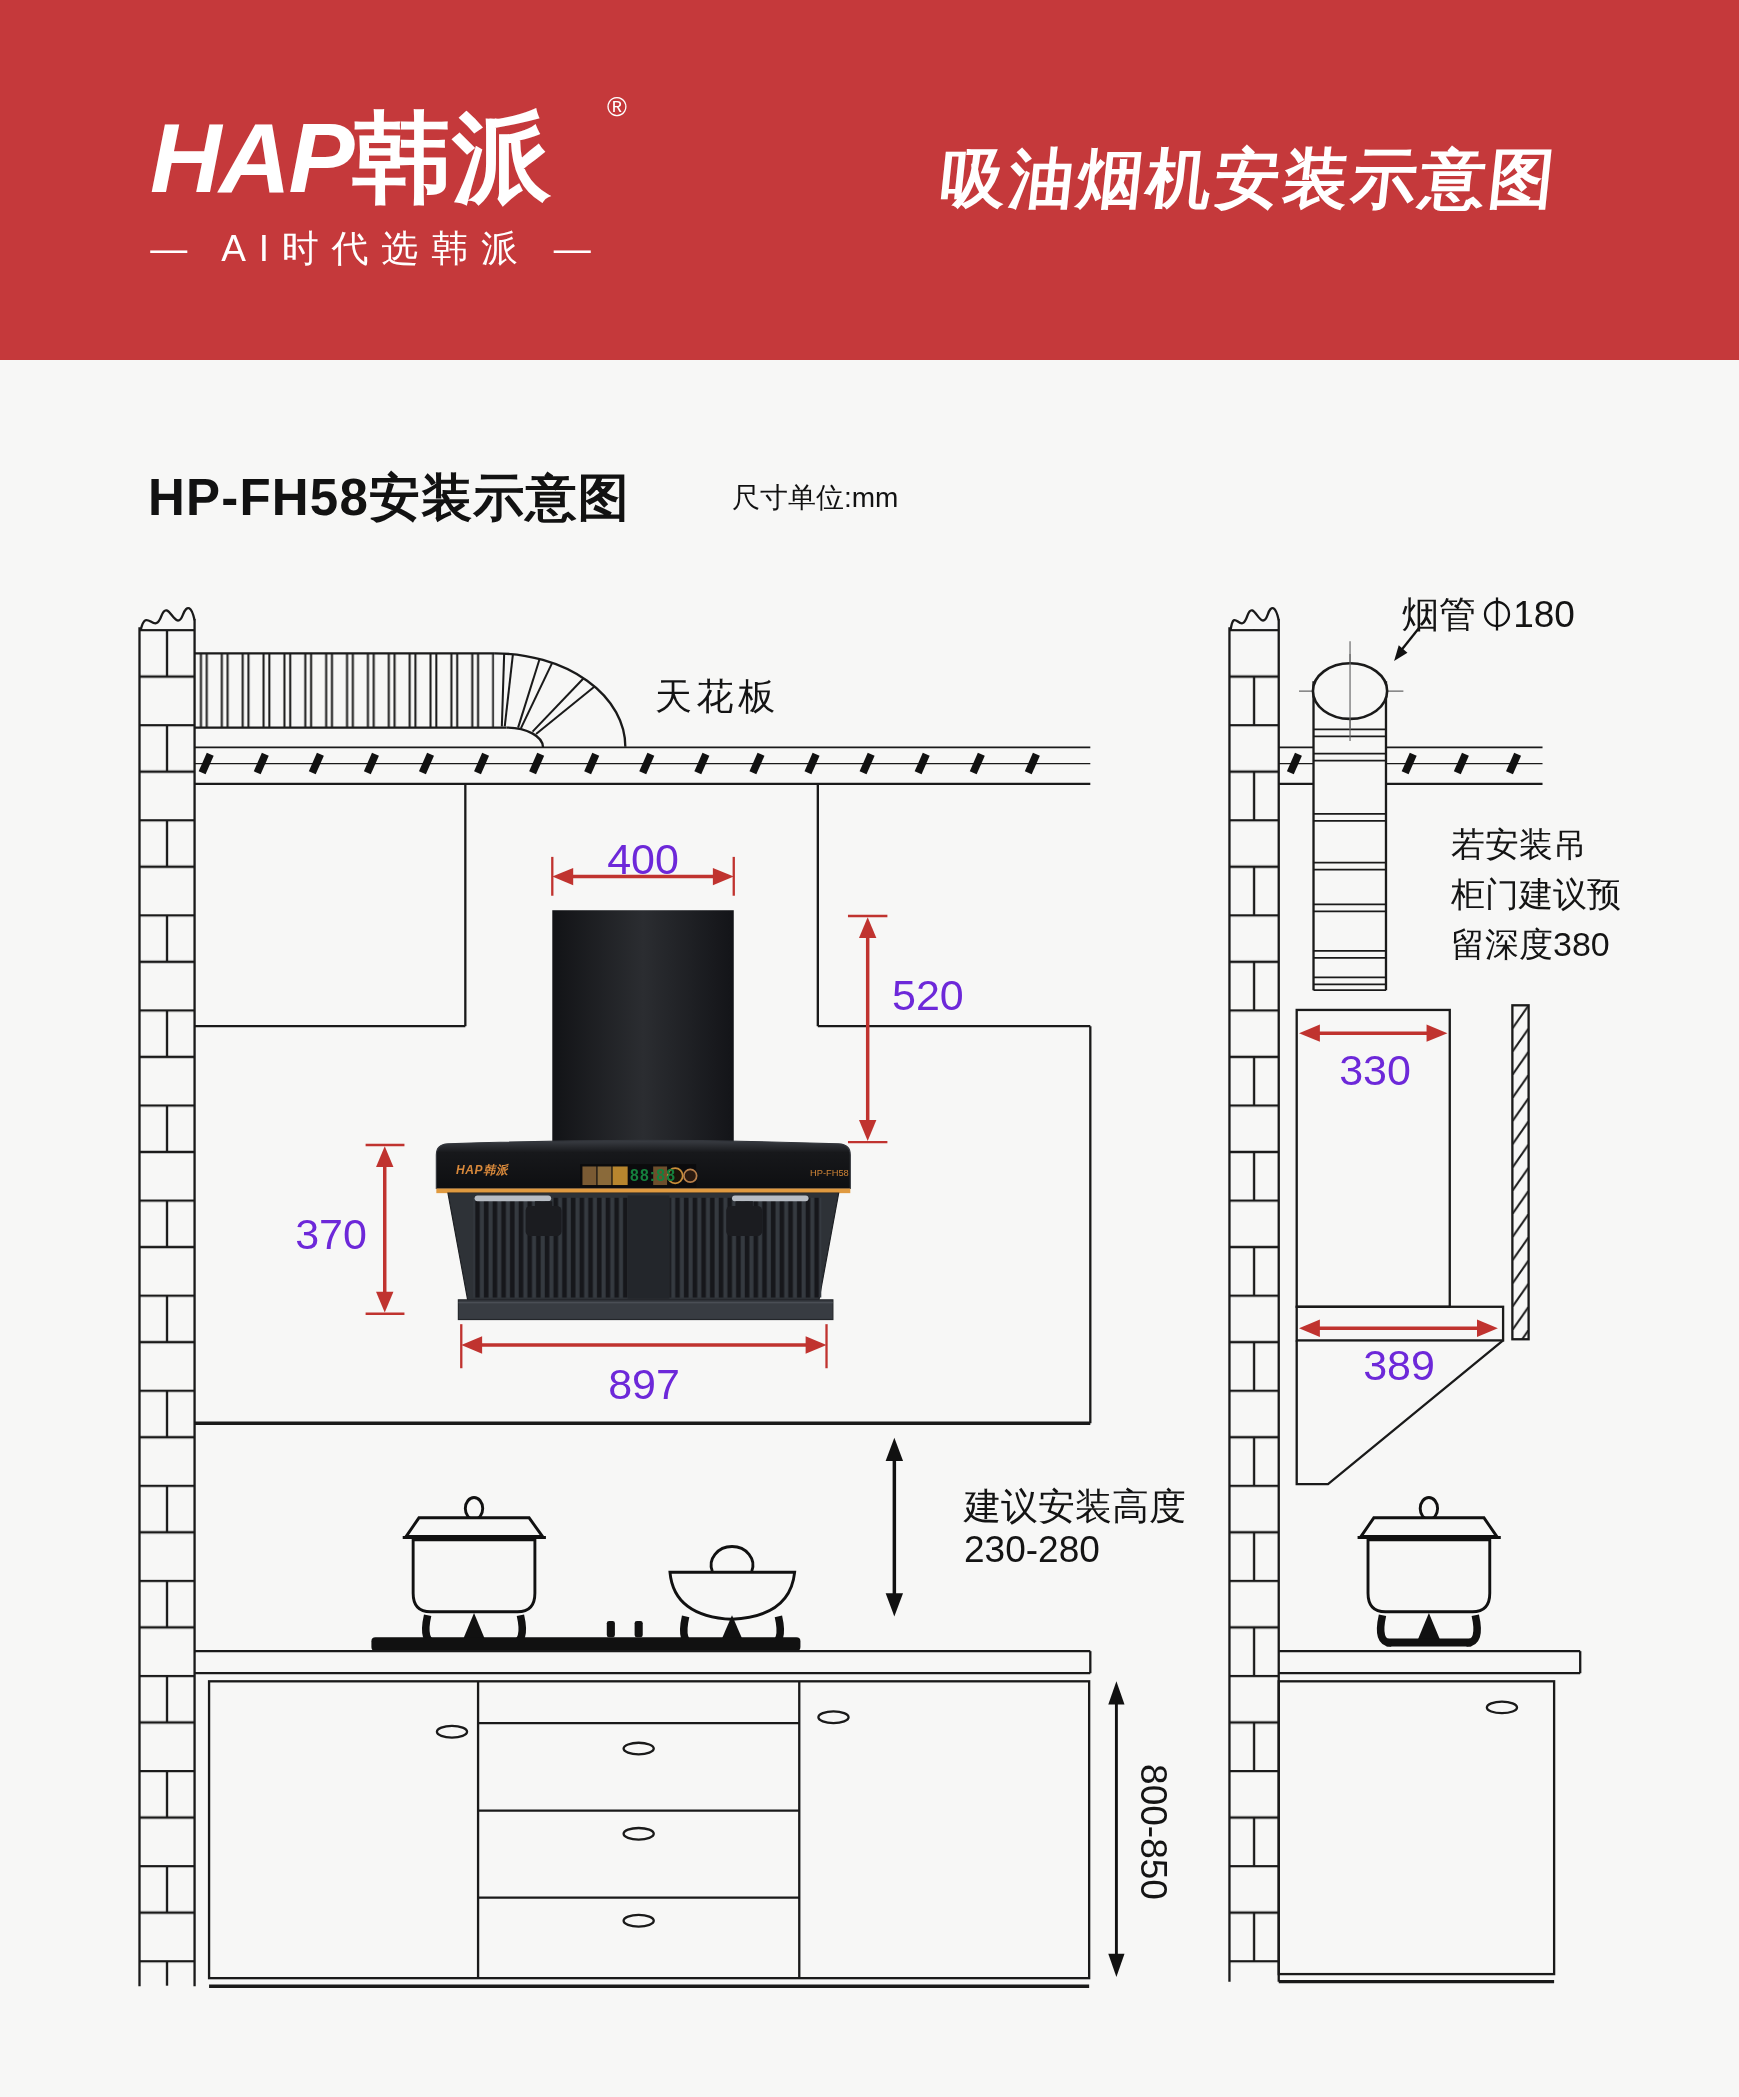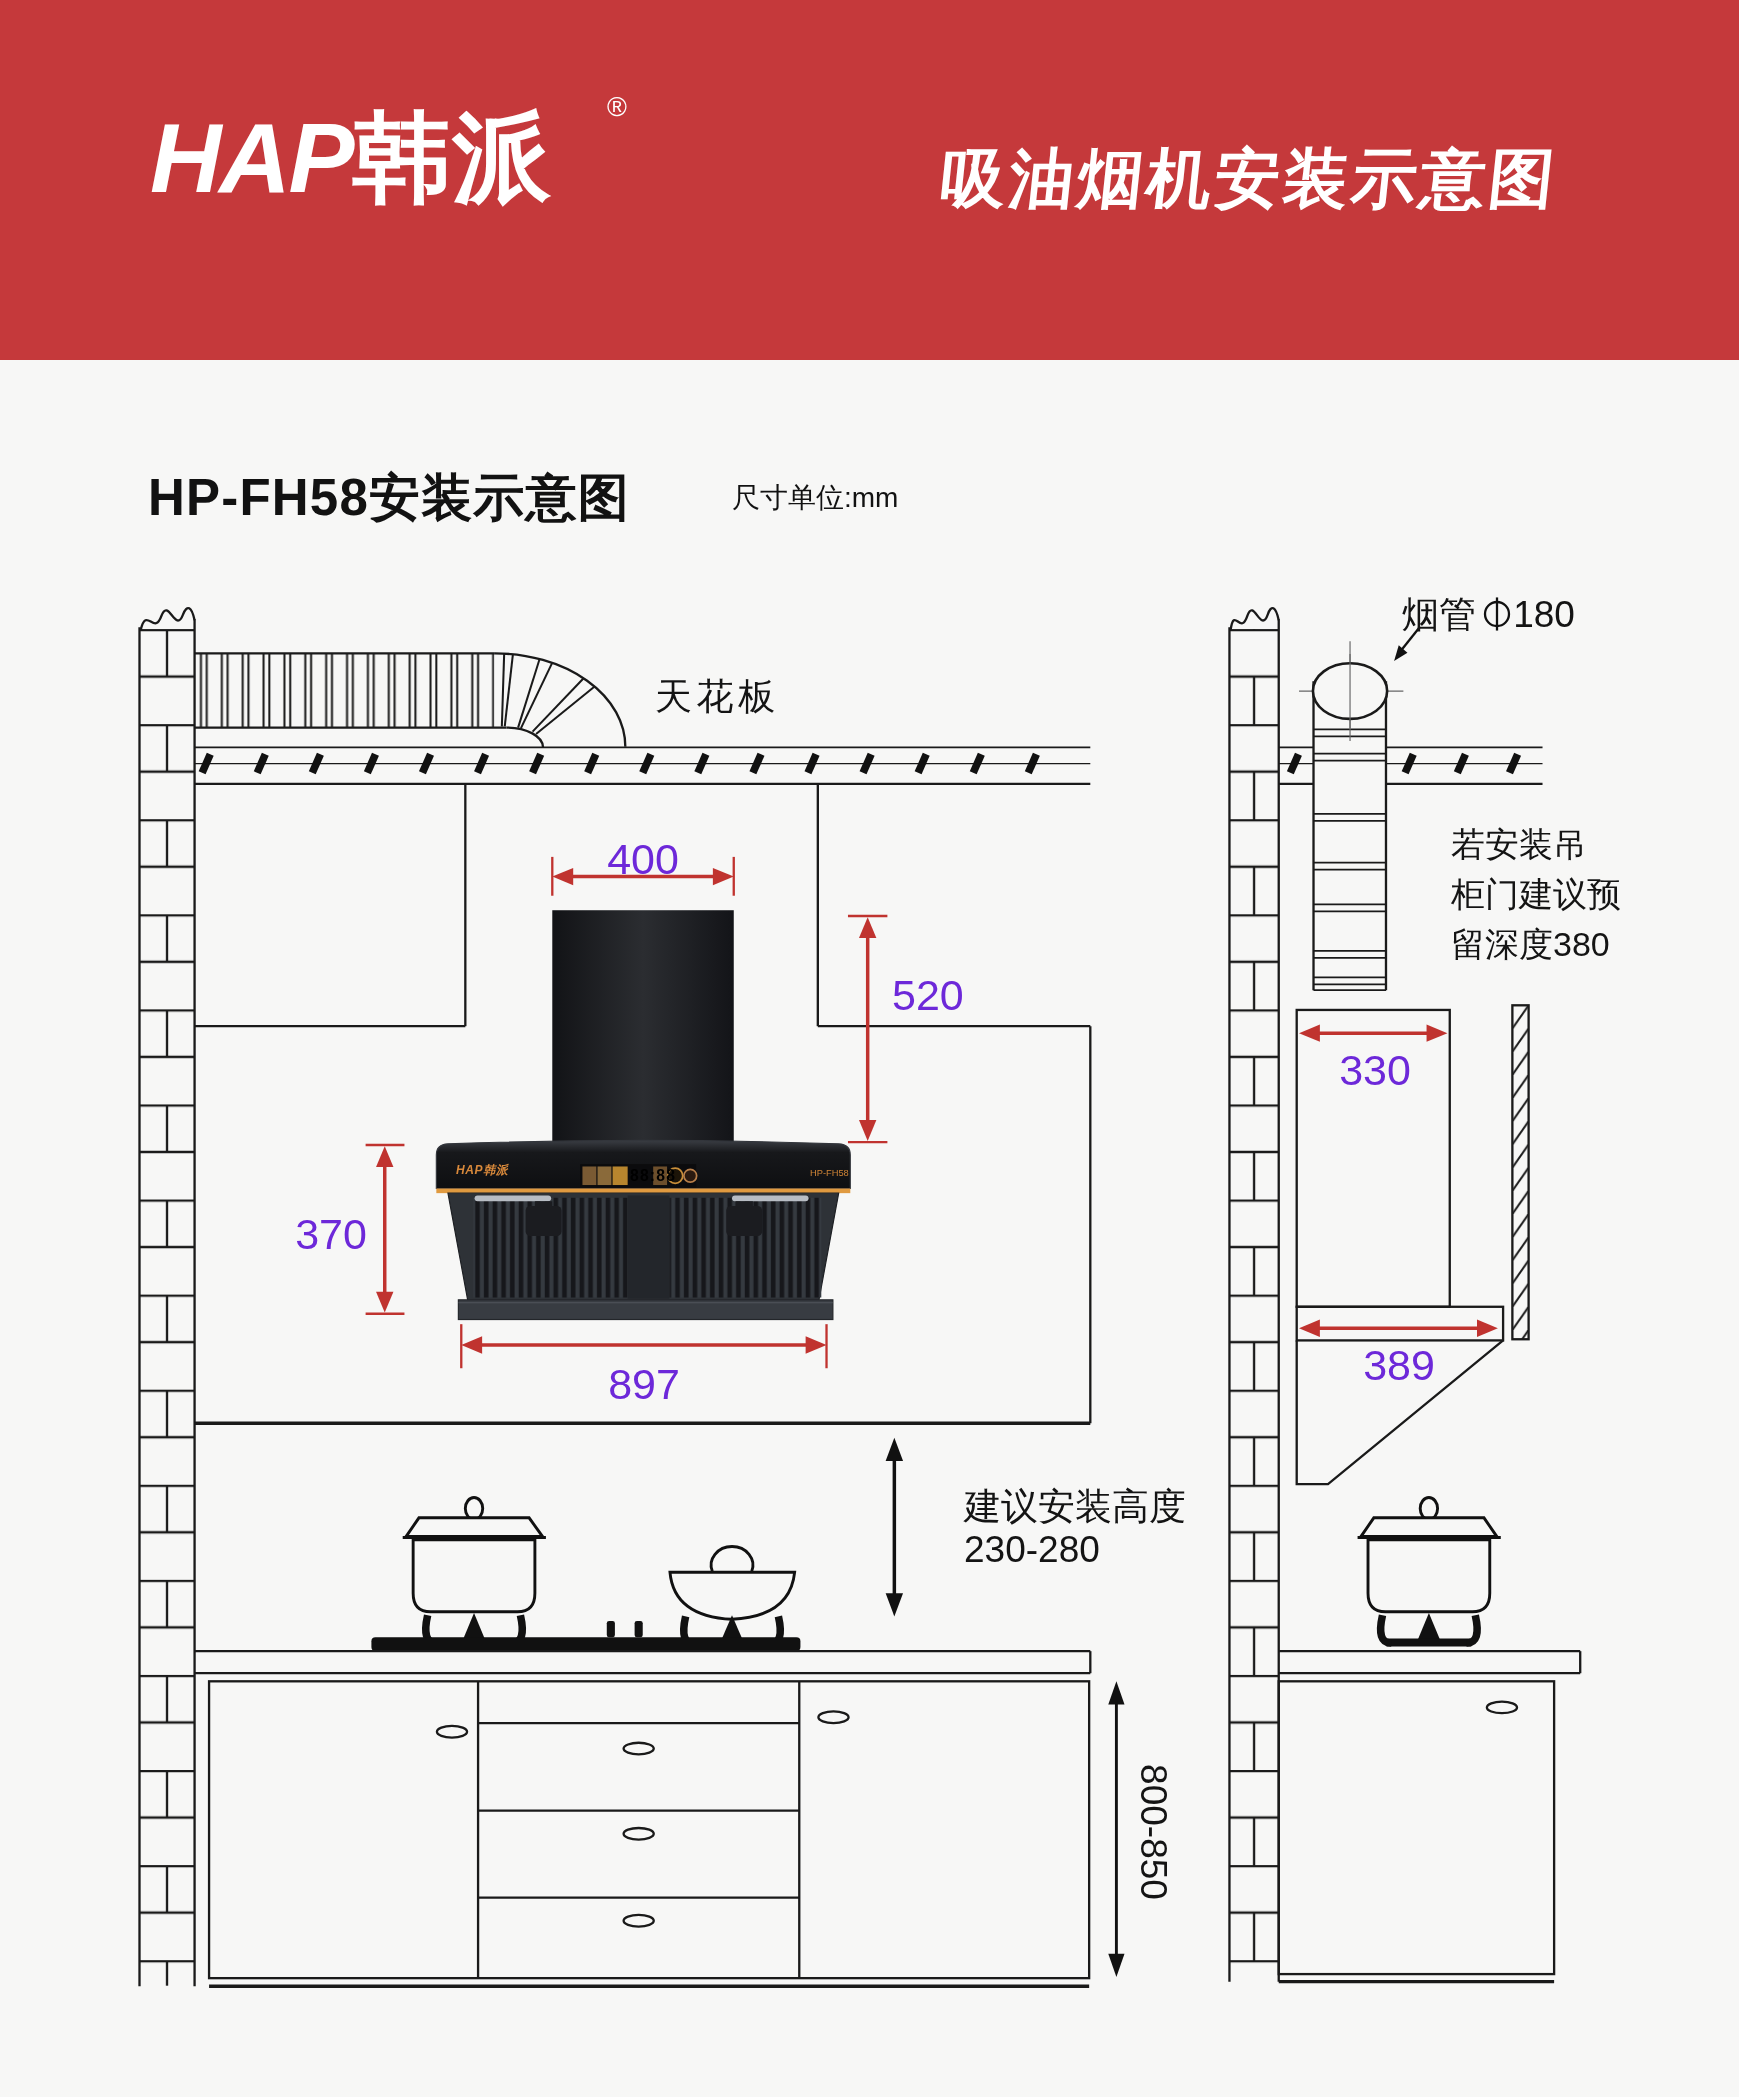--- a/index.html
+++ b/index.html
@@ -14,32 +14,33 @@
   .subtitle{position:absolute;left:148px;top:464px;color:#121212;font-size:51px;font-weight:900;letter-spacing:1.2px;white-space:nowrap;}
   .unit{position:absolute;left:732px;top:479px;color:#121212;font-size:28px;font-weight:400;white-space:nowrap;}
   .t{position:absolute;color:#141414;white-space:nowrap;}
   .red{color:#6d28d9;}
   .dim{font-size:43px;font-weight:400;text-align:center;}
   .ctr{width:116px;text-align:center;}
   .cjk{font-size:37px;}
   .note{font-size:34px;line-height:50px;margin-left:48px;}
   .vert{width:267px;text-align:center;transform:rotate(90deg);font-size:37px;}
   .hoodlogo{font-size:12px;font-weight:700;font-style:italic;color:#D8893B;letter-spacing:0.6px;}
-  .hoodtime{font-size:15.7px;font-weight:700;color:#000000;letter-spacing:1.2px;}
+  .hoodtime{font-size:15.7px;font-weight:700;color:#15803d;letter-spacing:1.2px;}
   .hoodmodel{font-size:9.3px;font-weight:400;color:#CF8436;}
   svg{position:absolute;left:0;top:0;}
 </style>
 </head>
 <body>
 
 <div class="page">
 
   <div class="header">
     <div class="logo"><span class="lat">HAP</span><span>韩派</span></div>
     <div class="reg">®</div>
+    <div class="tagline">— AI时代选韩派 —</div>
     <div class="htitle">吸油烟机安装示意图</div>
   </div>
 
   <div class="subtitle">HP-FH58安装示意图</div>
   <div class="unit">尺寸单位:mm</div>
 
   <svg width="1740" height="2097" viewBox="0 0 3000 3617">
     <defs>
       <pattern id="brickL" patternUnits="userSpaceOnUse" x="240" y="1085" width="95" height="164">
         <path d="M0,2H95 M0,82H95 M47.5,0V82" stroke="#1a1a1a" stroke-width="4" fill="none"></path>

